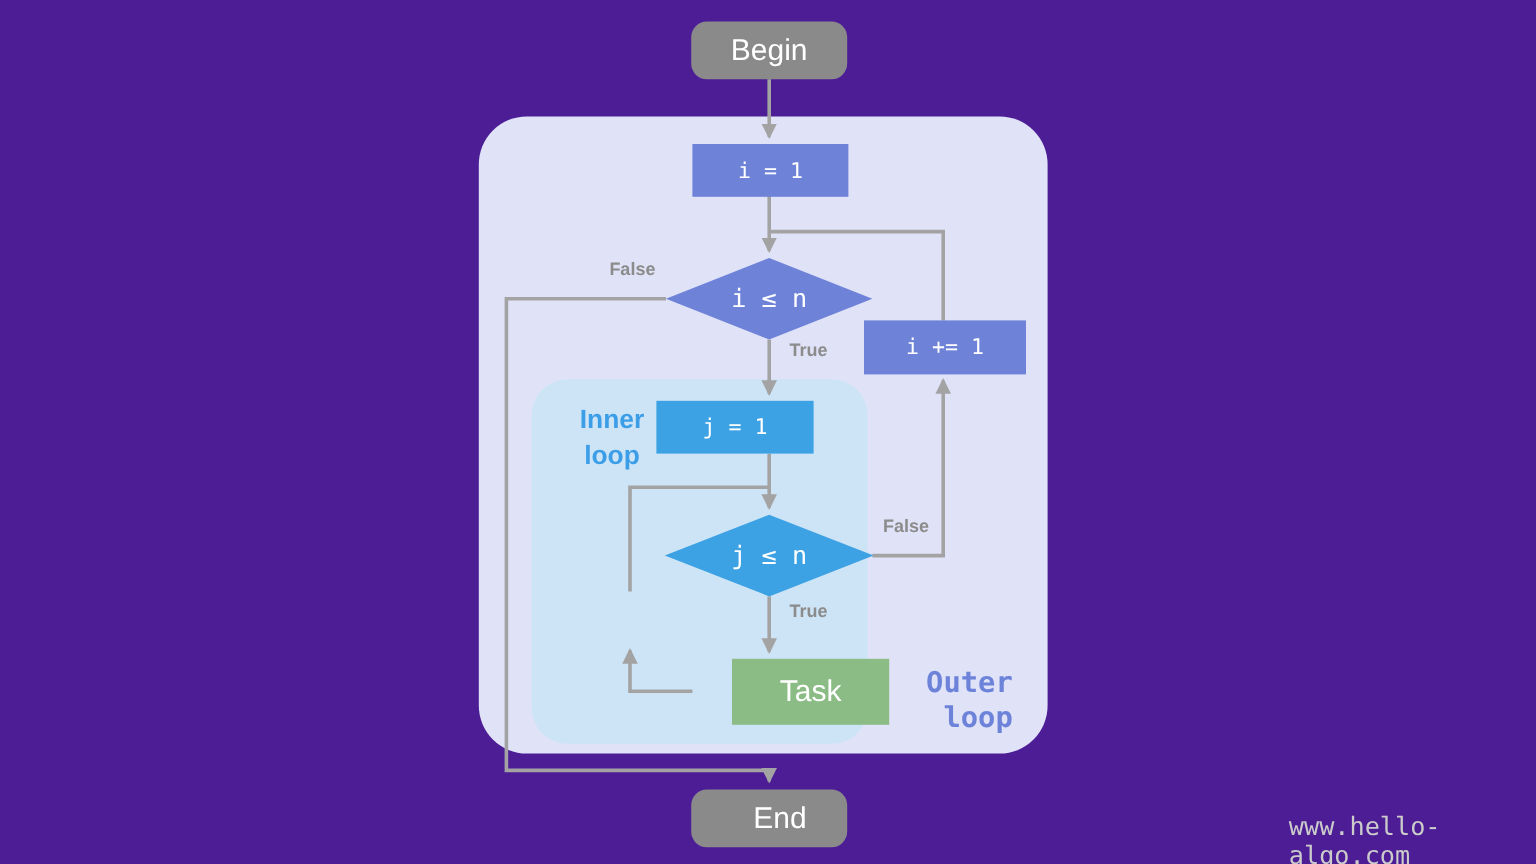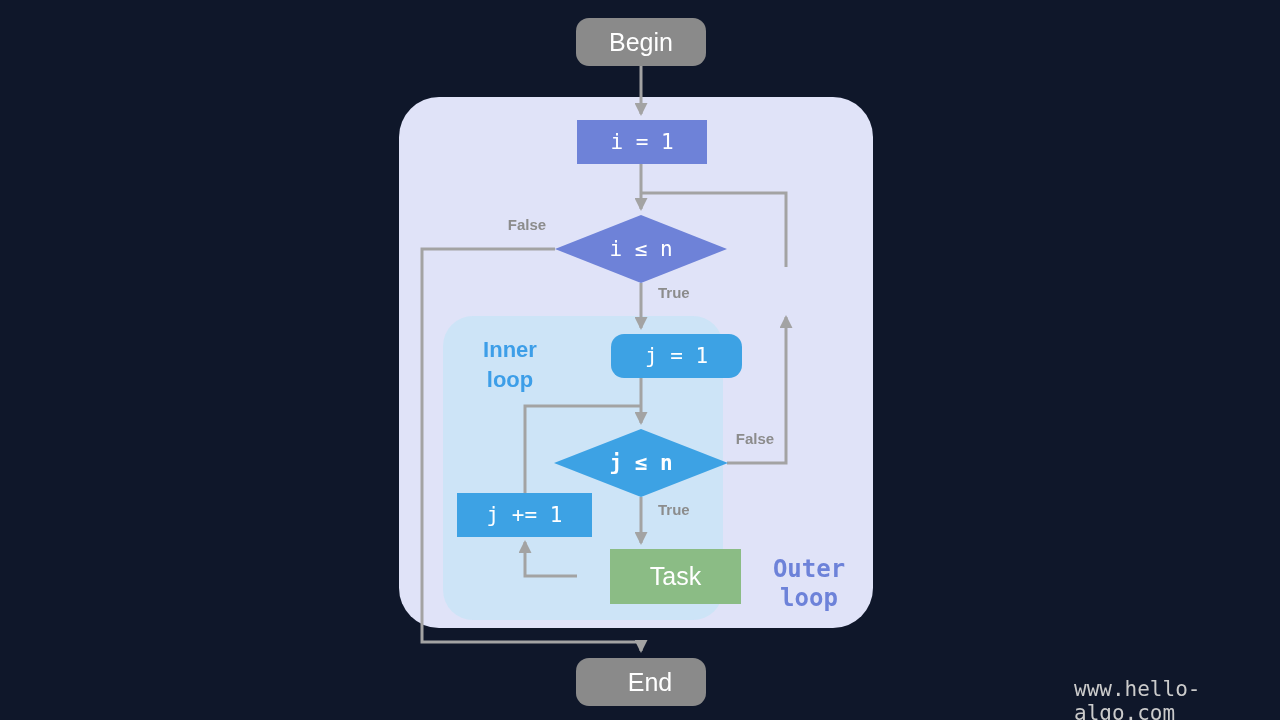--- a/index.html
+++ b/index.html
@@ -1,59 +1,59 @@
 <!DOCTYPE html>
 <html><head>
 <meta charset="utf-8">
 <style>
   html,body{margin:0;padding:0;background:#ffffff;}
   .stage{
-    position:relative;width:1280px;height:720px;overflow:hidden;background:#0f172a;
+    position:relative;width:1280px;height:720px;overflow:hidden;background:#4c1d95;
     font-family:"Liberation Sans",sans-serif;
   }
   
   .region{position:absolute;}
   .region-outer{left:399px;top:97px;width:474px;height:531px;border-radius:40px;background:#e0e3f8;}
   .region-inner{left:443px;top:316px;width:280px;height:304px;border-radius:30px;background:#cde4f7;}
 
   
   svg.connectors{position:absolute;left:0;top:0;width:1280px;height:720px;}
   svg.connectors polyline{fill:none;stroke:#a3a3a3;stroke-width:3;}
 
   
   .node{
     position:absolute;display:flex;align-items:center;justify-content:center;
     color:#ffffff;box-sizing:border-box;
   }
   .terminal{background:#8a8a8a;border-radius:13px;font-size:25px;}
   .node-begin{left:576px;top:18px;width:130px;height:48px;}
   .node-end{left:576px;top:658px;width:130px;height:48px;padding-left:18px;}
-  .codebox{font-family:"DejaVu Sans Mono",monospace;font-size:21px;}
+  .codebox{font-family:"DejaVu Sans Mono",monospace;font-size:18px;}
   .node-init-i{left:577px;top:120px;width:130px;height:44px;background:#6e82d8;}
   .node-inc-i{left:720px;top:267px;width:135px;height:45px;background:#6e82d8;}
-  .node-init-j{left:611px;top:334px;width:131px;height:44px;background:#3da2e4;border-radius:13px;}
+  .node-init-j{left:547px;top:334px;width:131px;height:44px;background:#3da2e4;}
   .node-inc-j{left:457px;top:493px;width:135px;height:44px;background:#3da2e4;}
   .node-task{left:610px;top:549px;width:131px;height:55px;background:#8bbc85;font-size:25px;}
   .diamond-text{position:absolute;width:130px;height:26px;display:flex;align-items:center;justify-content:center;
     color:#ffffff;font-family:"DejaVu Sans Mono",monospace;font-size:21px;}
   .text-cond-i{left:576px;top:236px;text-align:center;}
-  .text-cond-j{left:576px;top:450px;font-weight:bold;}
+  .text-cond-j{left:576px;top:450px;}
 
   
   .edge-label{position:absolute;color:#8c8c8c;font-weight:bold;font-size:15px;}
   .lbl-false-outer{left:467px;top:216px;width:120px;text-align:center;}
   .lbl-true-outer{left:658px;top:284px;width:80px;text-align:left;}
   .lbl-false-inner{left:710px;top:430px;width:90px;text-align:center;}
   .lbl-true-inner{left:658px;top:501px;width:80px;text-align:left;}
 
   
   .region-label{position:absolute;text-align:center;white-space:pre-line;font-weight:bold;}
   .lbl-inner-loop{left:450px;top:335px;width:120px;font-size:22px;line-height:30px;color:#3d9ee8;}
-  .lbl-outer-loop{left:749px;top:555px;width:120px;font-size:24px;line-height:29px;color:#6d82d9;
-    font-family:"DejaVu Sans Mono",monospace;}
+  .lbl-outer-loop{left:724px;top:555px;width:120px;font-size:24px;line-height:29px;color:#6d82d9;
+    font-family:"DejaVu Sans Mono",monospace;text-align:right;}
 
   
   .watermark{position:absolute;left:1074px;top:677px;width:180px;
     font-family:"DejaVu Sans Mono",monospace;font-size:21px;color:#cbcbcb;}
 </style>
 </head>
 <body>
 
 <div class="stage">
 
@@ -78,23 +78,23 @@
     <polyline points="727,463 786,463 786,317" marker-end="url(#arrow)"></polyline>
     <polyline points="577,576 525,576 525,542" marker-end="url(#arrow)"></polyline>
 
     <polygon points="641,215 727,249 641,283 555,249" fill="#6e82d8"></polygon>
     <polygon points="641,429 728,463 641,497 554,463" fill="#3da2e4"></polygon>
   </svg>
 
   <div class="node terminal node-begin">Begin</div>
   <div class="node codebox node-init-i">i = 1</div>
   <div class="diamond-text text-cond-i">i ≤ n</div>
+  <div class="node codebox node-inc-i">i += 1</div>
   <div class="node codebox node-init-j">j = 1</div>
   <div class="diamond-text text-cond-j">j ≤ n</div>
-  <div class="node codebox node-inc-j">j += 1</div>
   <div class="node node-task">Task</div>
   <div class="node terminal node-end">End</div>
 
   <div class="edge-label lbl-false-outer">False</div>
   <div class="edge-label lbl-true-outer">True</div>
   <div class="edge-label lbl-false-inner">False</div>
   <div class="edge-label lbl-true-inner">True</div>
 
   <div class="region-label lbl-inner-loop">Inner
 loop</div>

